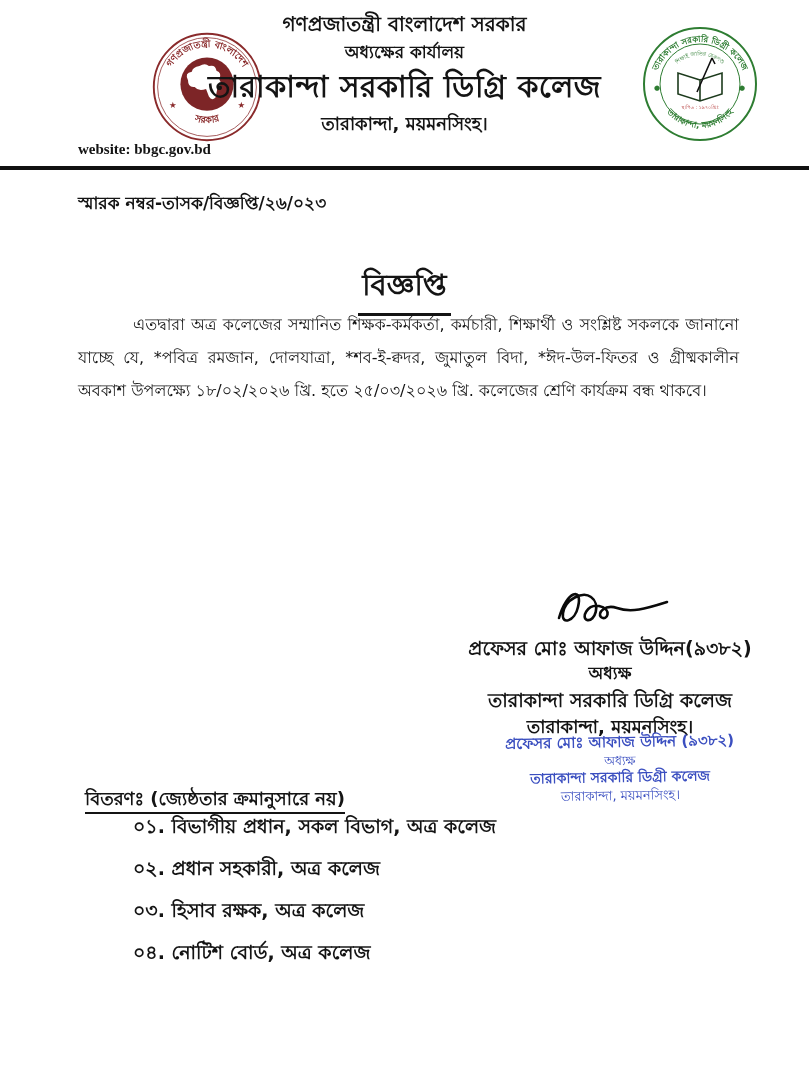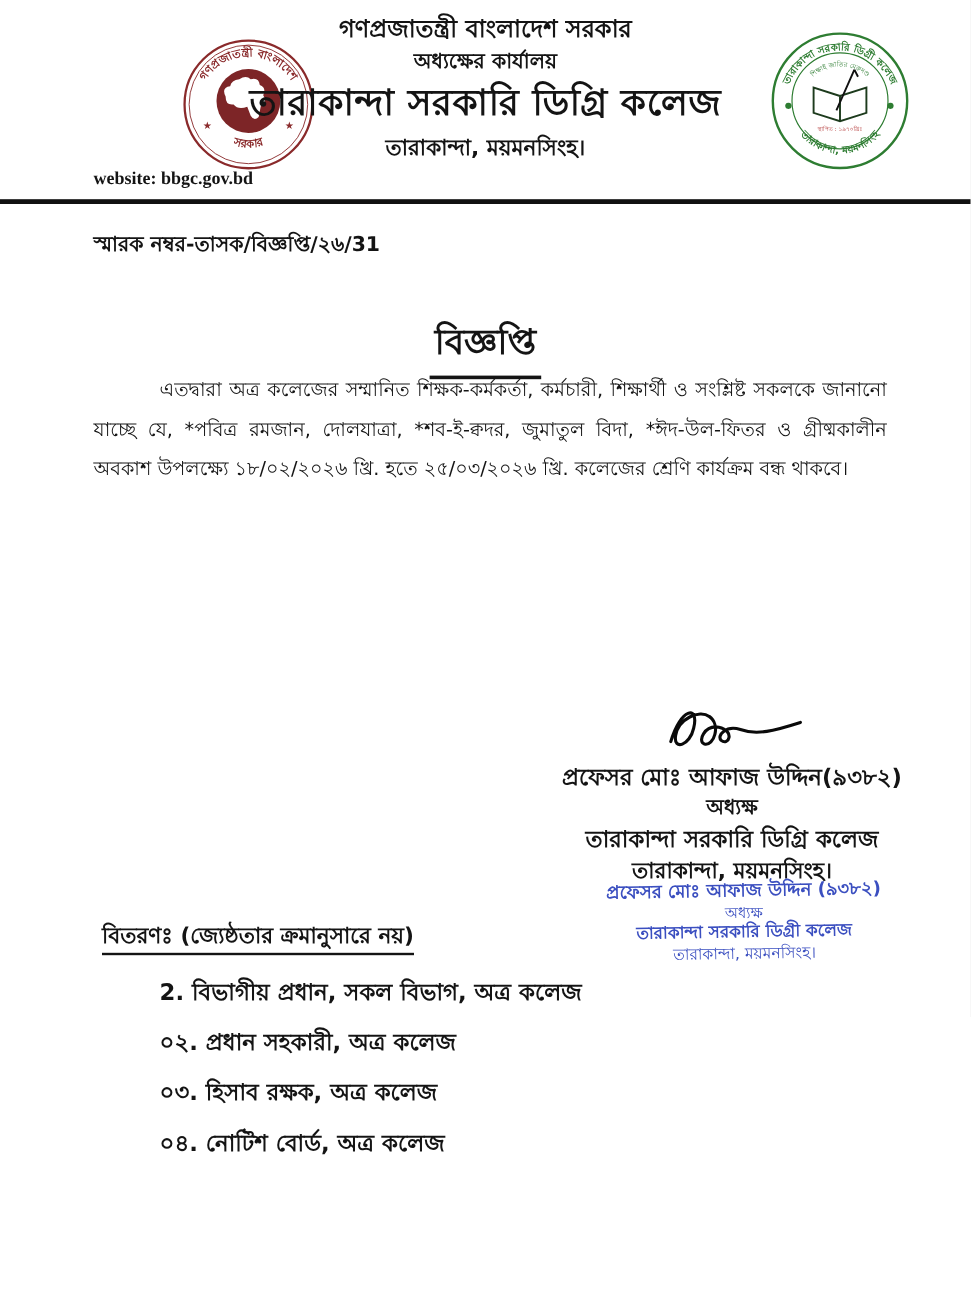--- a/index.html
+++ b/index.html
@@ -40,21 +40,21 @@
   .sig-desig{font-size:17px;font-weight:600;margin:0 0 3px 0;}
   .sig-college{font-size:19px;font-weight:700;margin:0 0 3px 0;}
   .sig-address{font-size:18px;font-weight:600;margin:0;}
   
   .stamp{position:absolute;left:468px;width:304px;top:733px;text-align:center;line-height:1.25;transform:rotate(-1deg);}
   .stamp-name{font-size:15px;font-weight:700;margin:0 0 1px 0;}
   .stamp-desig{font-size:12.5px;margin:0 0 1px 0;}
   .stamp-college{font-size:14px;font-weight:700;margin:0 0 1px 0;}
   .stamp-address{font-size:13px;margin:0;}
   
-  .dist-heading{position:absolute;left:85px;top:766px;font-size:18px;font-weight:700;}
+  .dist-heading{position:absolute;left:85px;top:785px;font-size:18px;font-weight:700;}
   .dist-heading span{border-bottom:2px solid #141414;padding-bottom:3px;}
   .dist-list{position:absolute;left:133px;top:812px;margin:0;padding:0;list-style:none;font-size:19px;font-weight:600;}
   .dist-list li{margin:0 0 10px 0;}
 </style>
 </head>
 <body>
 
 <div class="page">
 
   <div class="seal seal-left">
@@ -108,21 +108,21 @@
       <path d="M60 56 L38 49 L38 70 L60 77 L82 70 L82 49 Z M60 56 L60 77" fill="#ffffff" stroke="#1d3b1d" stroke-width="1.6"></path>
       <path d="M72 34 L57 68 M72 34 l3 6" stroke="#111" stroke-width="1.6" fill="none"></path>
       <text x="60" y="85" font-size="4.8" fill="#b03030" text-anchor="middle">স্থাপিত : ১৯৭০খ্রিঃ</text>
     </svg>
   </div>
 
   <div class="website">website: bbgc.gov.bd</div>
 
   <div class="rule"></div>
 
-  <div class="memo">স্মারক নম্বর-তাসক/বিজ্ঞপ্তি/২৬/31</div>
+  <div class="memo">স্মারক নম্বর-তাসক/বিজ্ঞপ্তি/২৬/০২৩</div>
   <div class="dateblock">
   </div>
 
   <div class="title-wrap">
     <span class="title">বিজ্ঞপ্তি</span>
   </div>
 
   <div class="body-text">
     <p>এতদ্বারা অত্র কলেজের সম্মানিত শিক্ষক-কর্মকর্তা, কর্মচারী, শিক্ষার্থী ও সংশ্লিষ্ট সকলকে জানানো যাচ্ছে যে, *পবিত্র রমজান, দোলযাত্রা, *শব-ই-ক্বদর, জুমাতুল বিদা, *ঈদ-উল-ফিতর ও গ্রীষ্মকালীন অবকাশ উপলক্ষ্যে ১৮/০২/২০২৬ খ্রি. হতে ২৫/০৩/২০২৬ খ্রি. কলেজের শ্রেণি কার্যক্রম বন্ধ থাকবে।</p>
   </div>
@@ -144,19 +144,19 @@
     <p class="stamp-name">প্রফেসর মোঃ আফাজ উদ্দিন (৯৩৮২)</p>
     <p class="stamp-desig">অধ্যক্ষ</p>
     <p class="stamp-college">তারাকান্দা সরকারি ডিগ্রী কলেজ</p>
     <p class="stamp-address">তারাকান্দা, ময়মনসিংহ।</p>
   </div>
 
   <div class="dist-heading">
     <span>বিতরণঃ  (জ্যেষ্ঠতার ক্রমানুসারে নয়)</span>
   </div>
   <ul class="dist-list">
-    <li>2.  বিভাগীয় প্রধান, সকল বিভাগ, অত্র কলেজ</li>
+    <li>০১.  বিভাগীয় প্রধান, সকল বিভাগ, অত্র কলেজ</li>
     <li>০২.  প্রধান সহকারী, অত্র কলেজ</li>
     <li>০৩.  হিসাব রক্ষক, অত্র কলেজ</li>
     <li>০৪.  নোটিশ বোর্ড, অত্র কলেজ</li>
   </ul>
 
 </div>
 
 </body></html>

